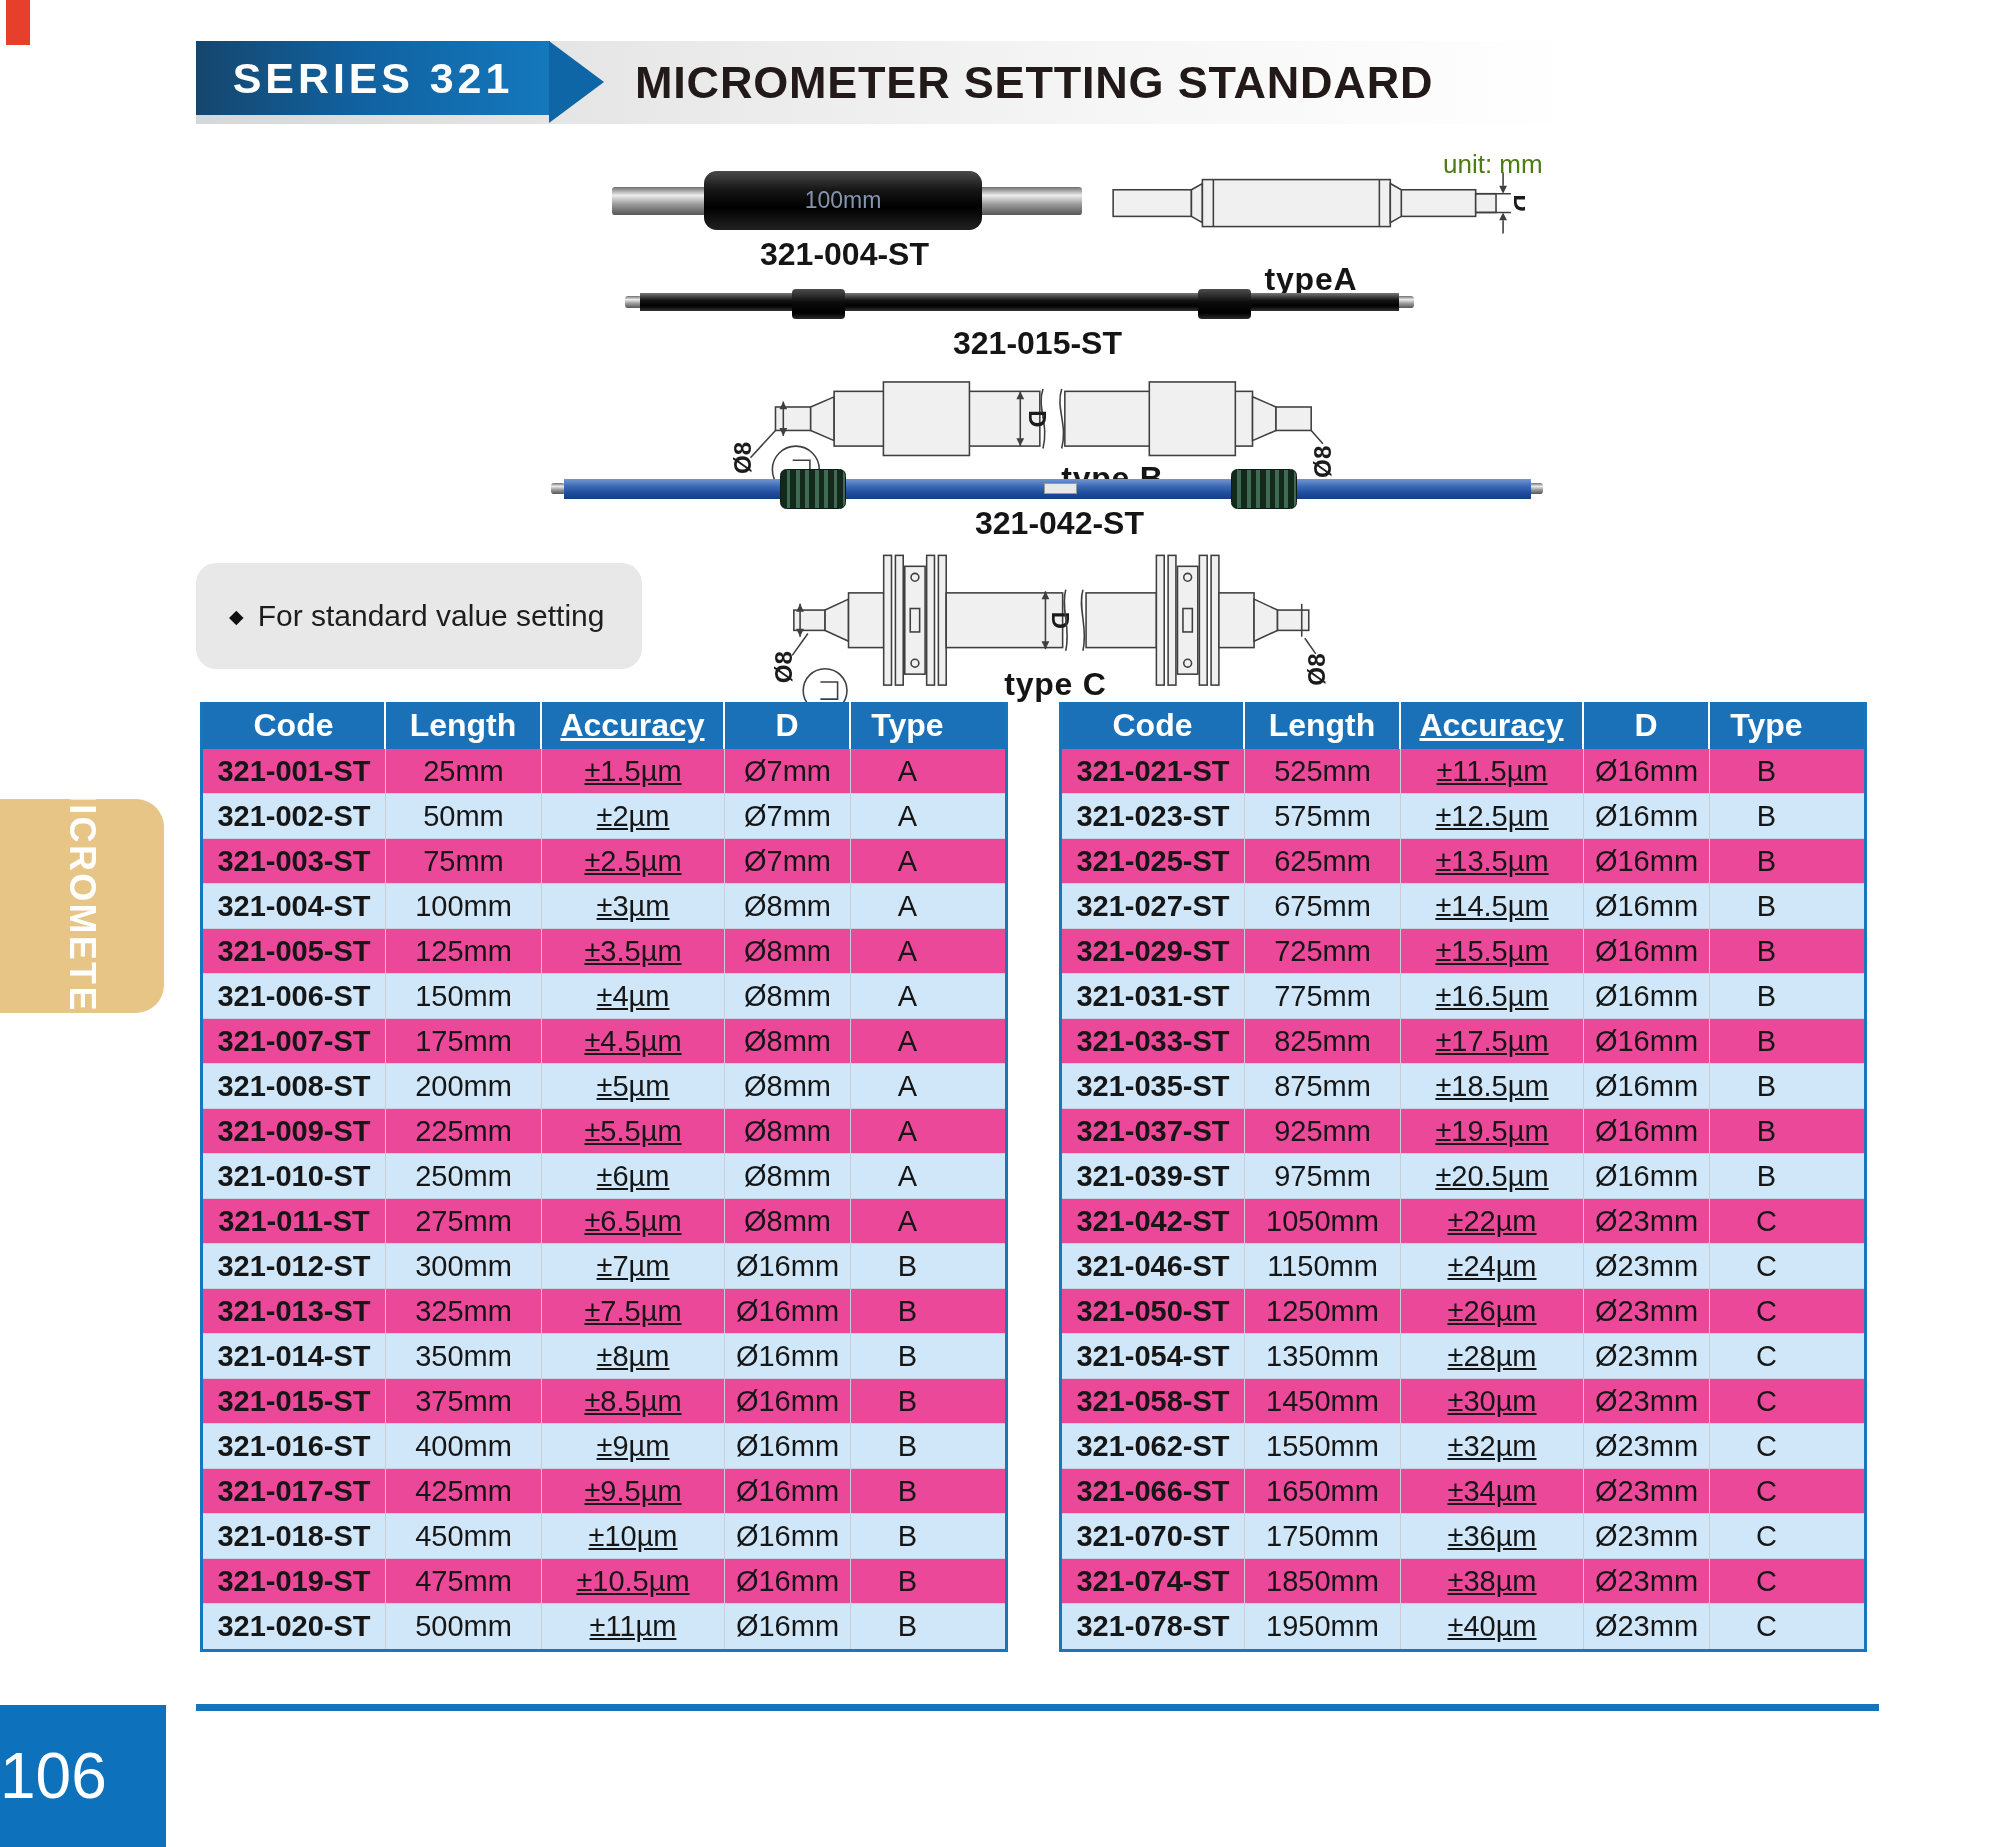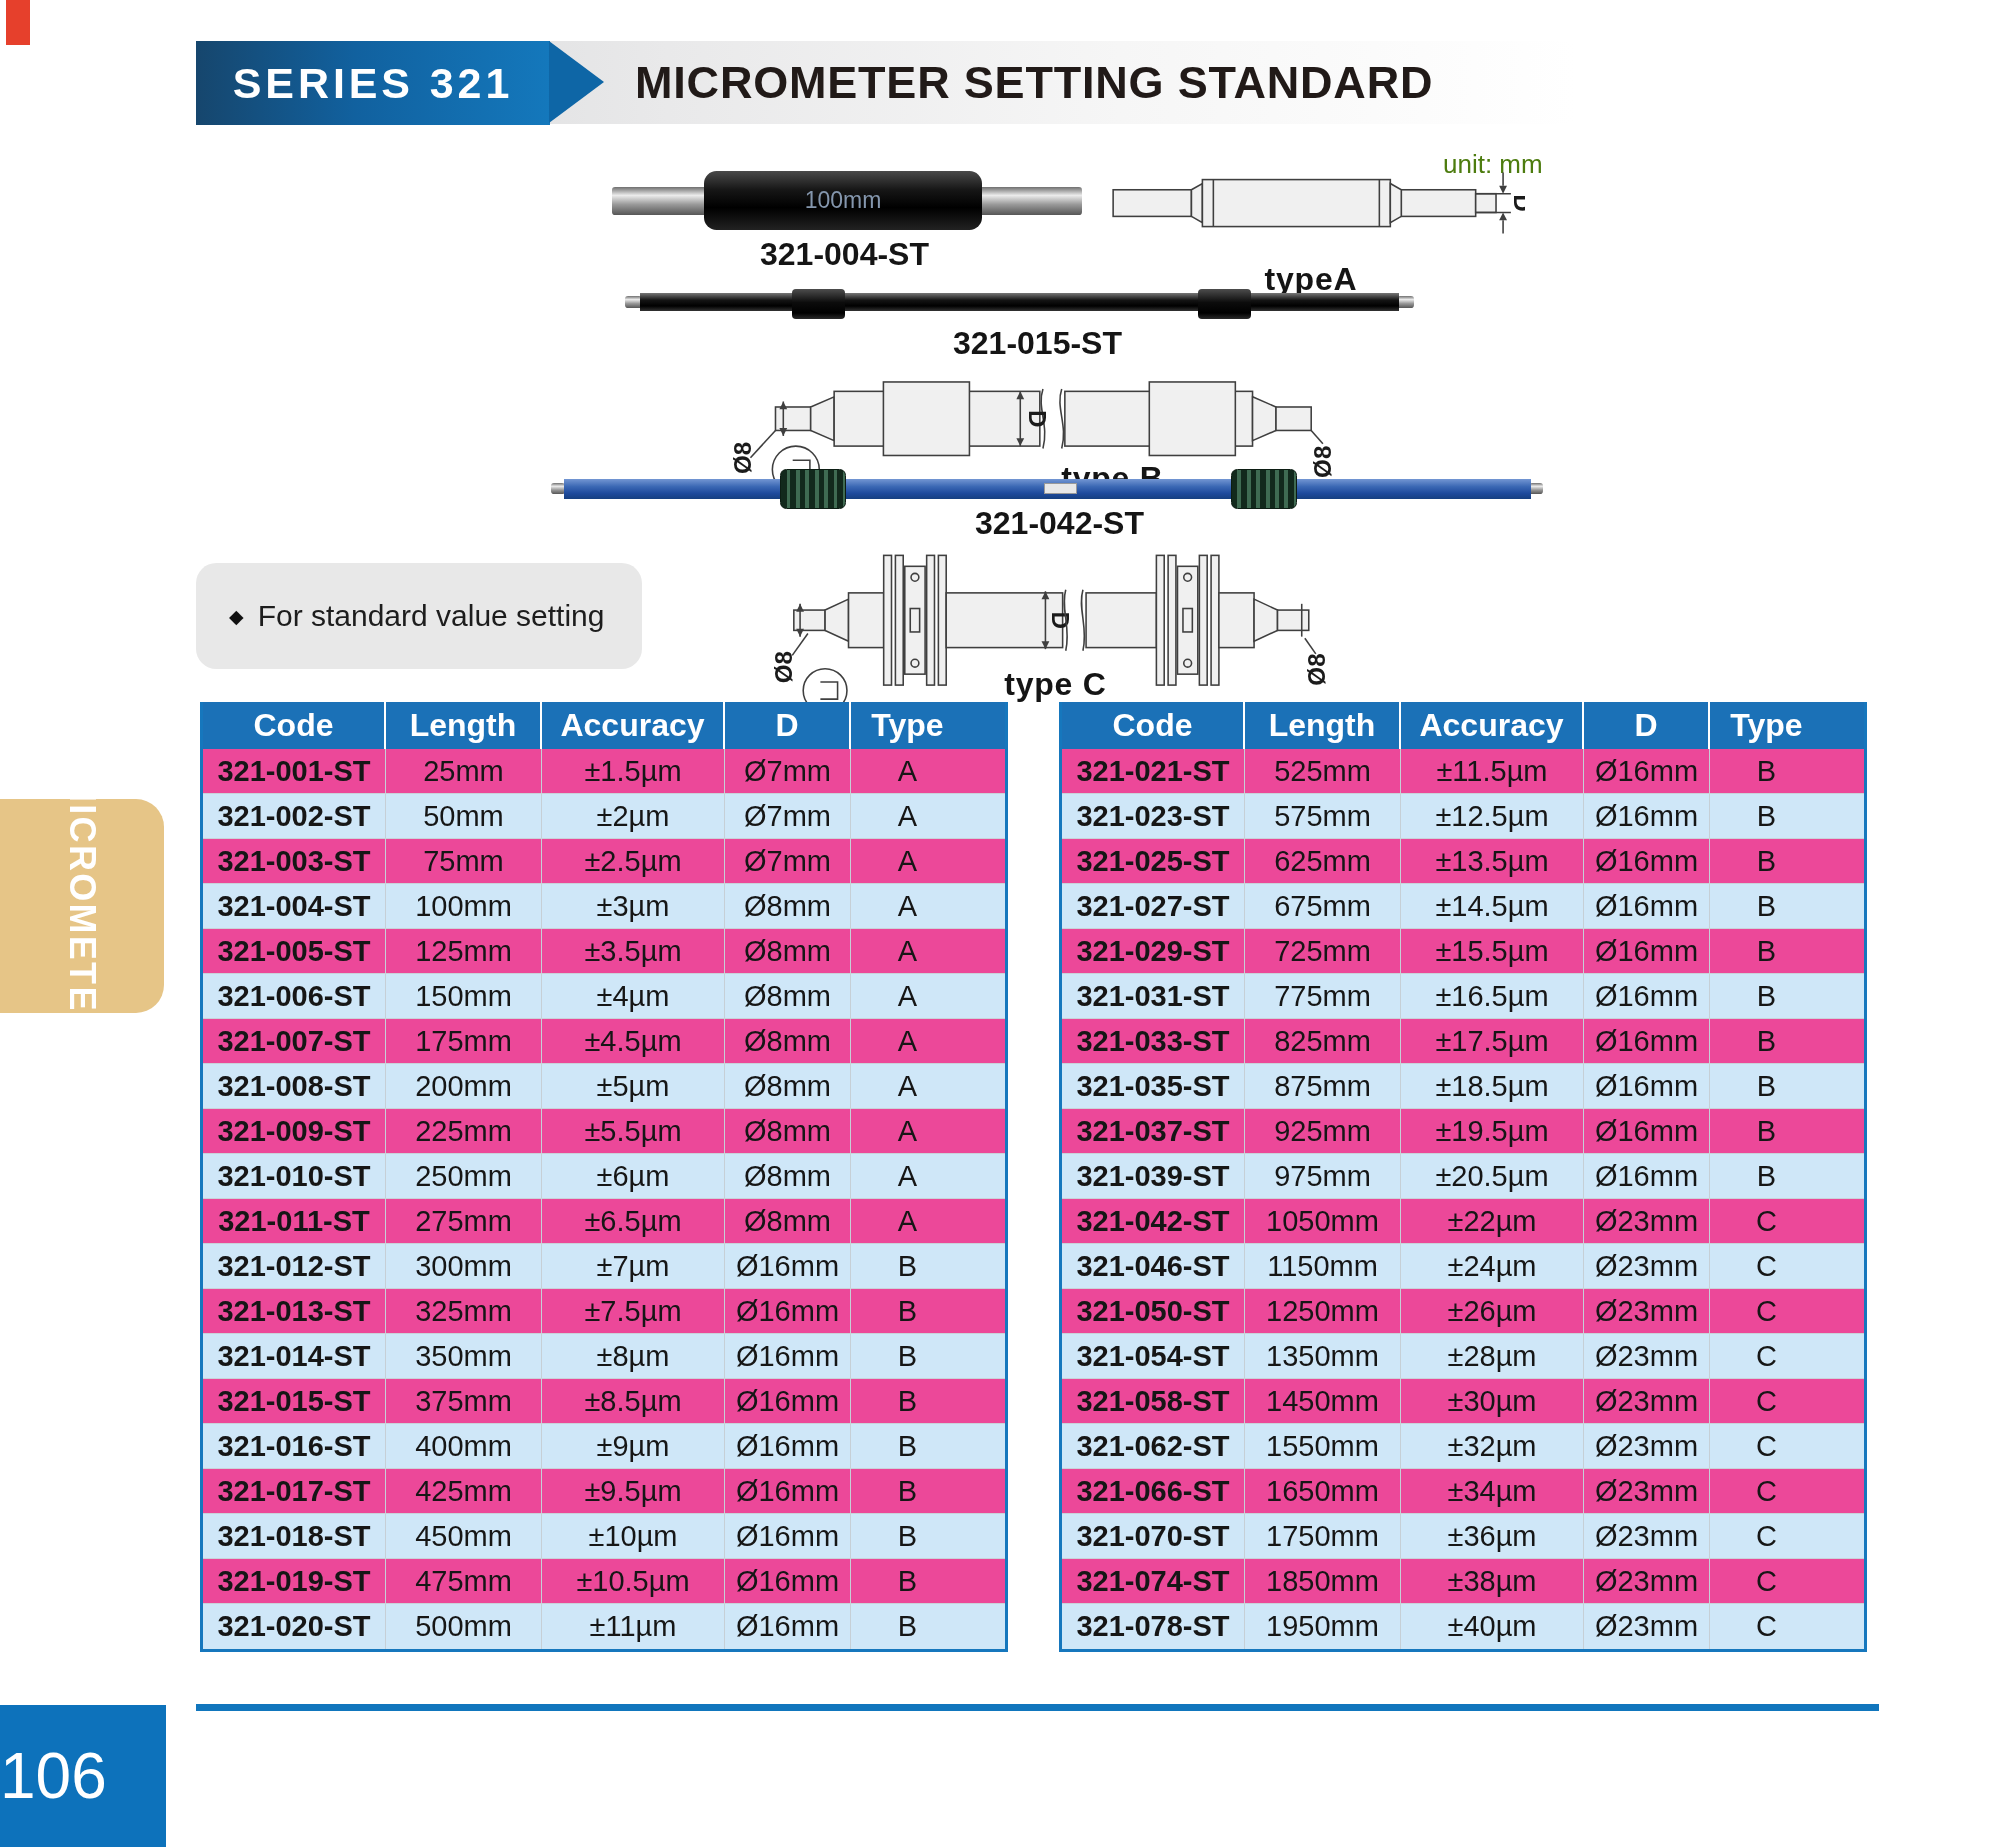--- a/index.html
+++ b/index.html
@@ -4,21 +4,21 @@
 <style>
   html,body{margin:0;padding:0;background:#fff;}
   #page{position:relative;width:1995px;height:1848px;background:#ffffff;overflow:hidden;
         font-family:"Liberation Sans",sans-serif;color:#1b1b1b;}
   .abs{position:absolute;}
 
   
   #red-mark{left:6.3px;top:0;width:23.5px;height:45px;background:#e6402c;}
   #banner{left:196px;top:41px;width:1682px;height:83px;
           background:linear-gradient(90deg,#d6d7d8 0%,#e9e9ea 28%,#f6f6f6 55%,#ffffff 82%);}
-  #series-box{left:196px;top:41px;width:354px;height:84px;
+  #series-box{left:196px;top:41px;width:354px;height:74px;
           background:linear-gradient(90deg,#16466d 0%,#11619f 45%,#1478bc 100%);
           display:flex;align-items:center;justify-content:center;}
   #series-box span{color:#fff;font-weight:bold;font-size:43px;letter-spacing:3.9px;}
   #series-arrow{left:549px;top:41px;width:0;height:0;border-top:41px solid transparent;
           border-bottom:41px solid transparent;border-left:55px solid #0e66a6;}
   #page-title{left:635px;top:41px;height:83px;display:flex;align-items:center;
           font-size:45px;font-weight:bold;color:#211a18;letter-spacing:0.8px;text-align:right;}
   #unit-note{left:1443px;top:149px;font-size:26px;color:#4d7c0f;}
 
   
@@ -70,21 +70,21 @@
       border-right:2.3px solid #fff;box-sizing:border-box;}
   .th:last-child{border-right:none;}
   .trow{display:flex;height:45px;border-bottom:1.6px solid #c9d2d9;box-sizing:border-box;background:#ec4899;}
   .trow:nth-child(even){background:#cfe7f8;}
   .trow:last-child{border-bottom:none;}
   .tcell{font-size:29px;display:flex;align-items:center;justify-content:center;
       border-right:1.6px solid #c6cfd6;box-sizing:border-box;color:#161616;}
   .tcell:last-child{border-right:none;}
   .c0{width:183px;font-weight:bold;}
   .c1{width:156px;}
-  .c2{width:183px;}
+  .c2{width:183px;text-decoration:underline;}
   .c3{width:126px;}
   .c4{width:113px;}
   .th.c0,.th.c1,.th.c2,.th.c3,.th.c4{font-weight:bold;}
 
   
   #side-tab{left:0;top:799px;width:164px;height:214px;background:#e6c587;border-radius:0 28px 28px 0;
       display:flex;align-items:center;justify-content:center;}
   #side-tab span{writing-mode:vertical-rl;color:#fff;font-weight:bold;font-size:36px;letter-spacing:2.3px;}
   #page-num-box{left:0;top:1705px;width:166px;height:142px;background:#0d72bb;
       display:flex;align-items:center;}

